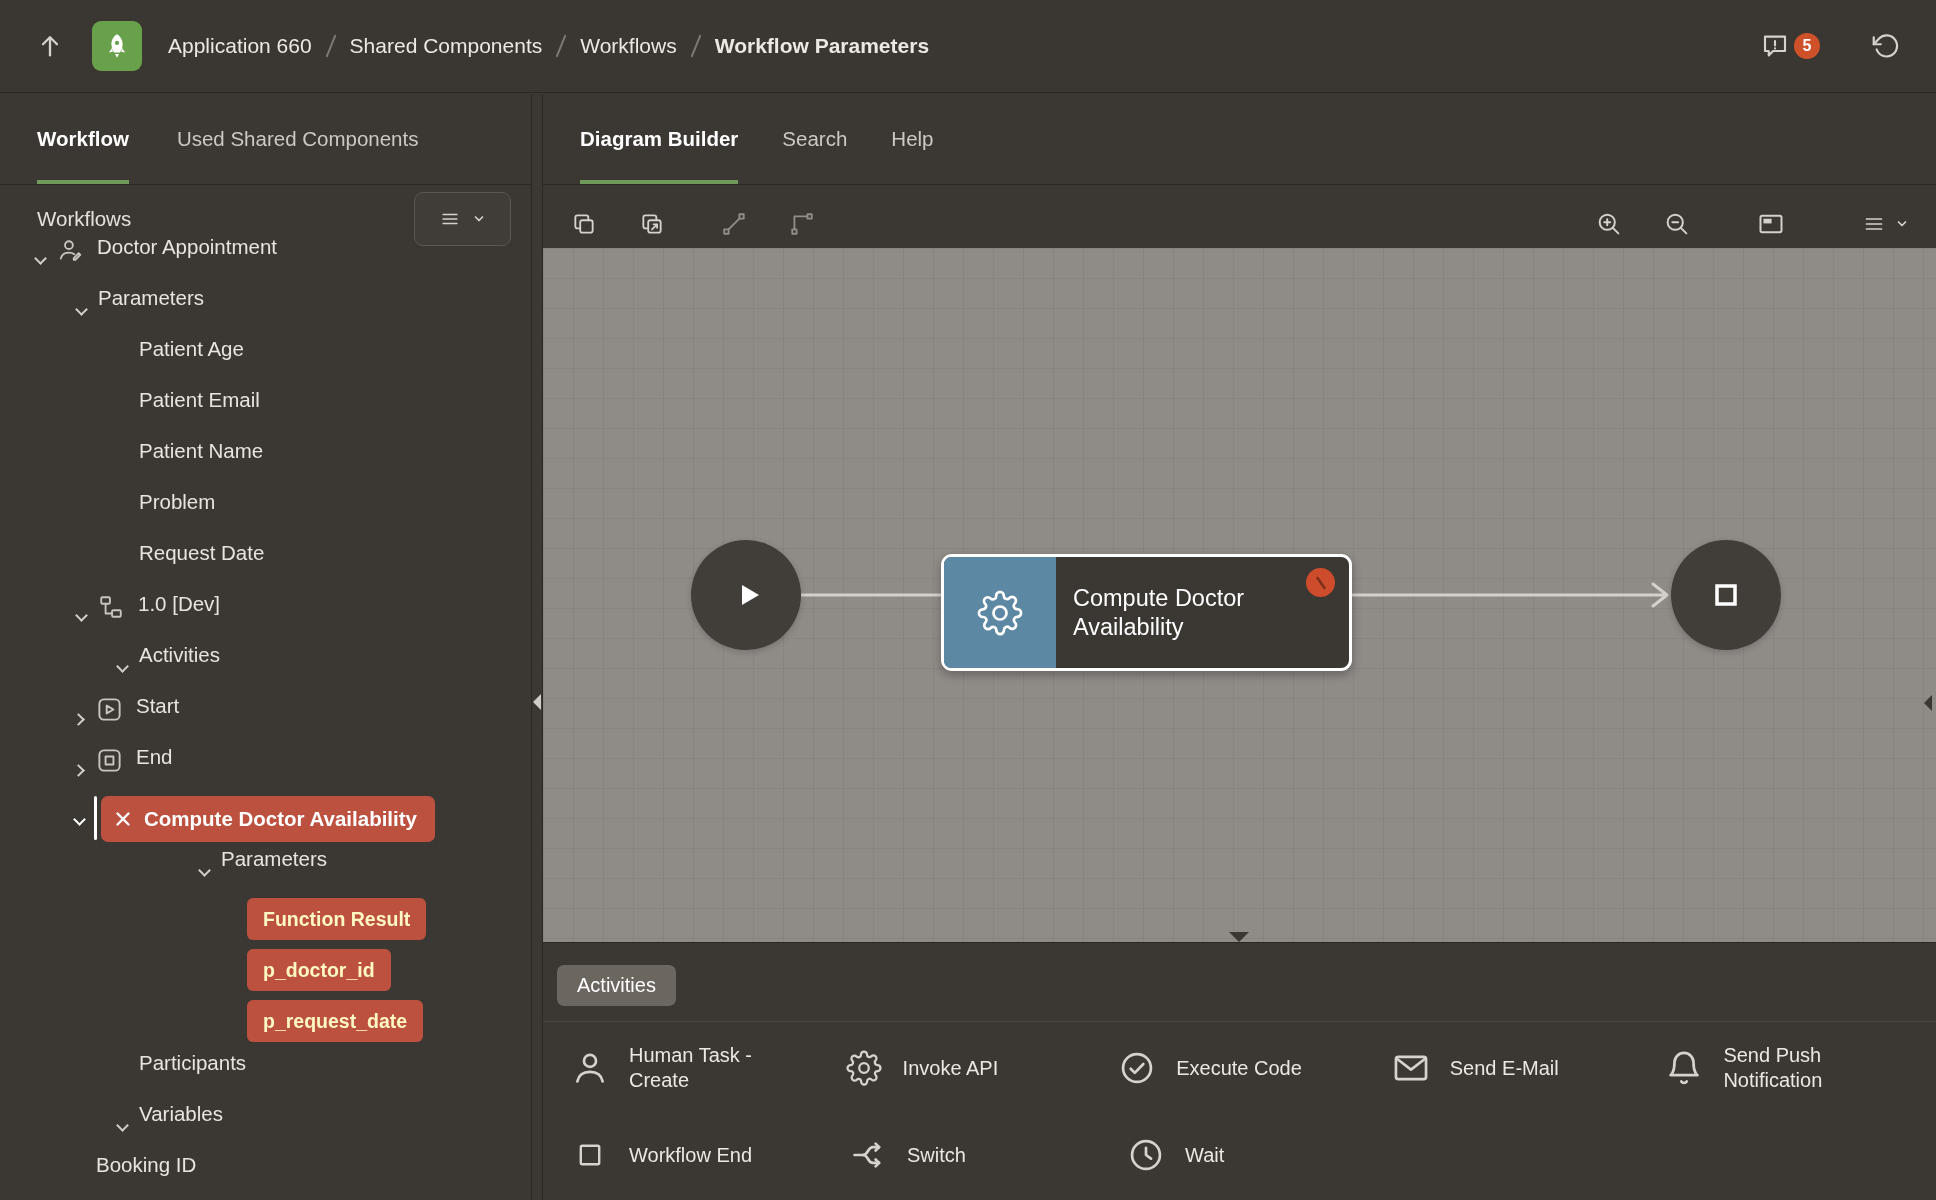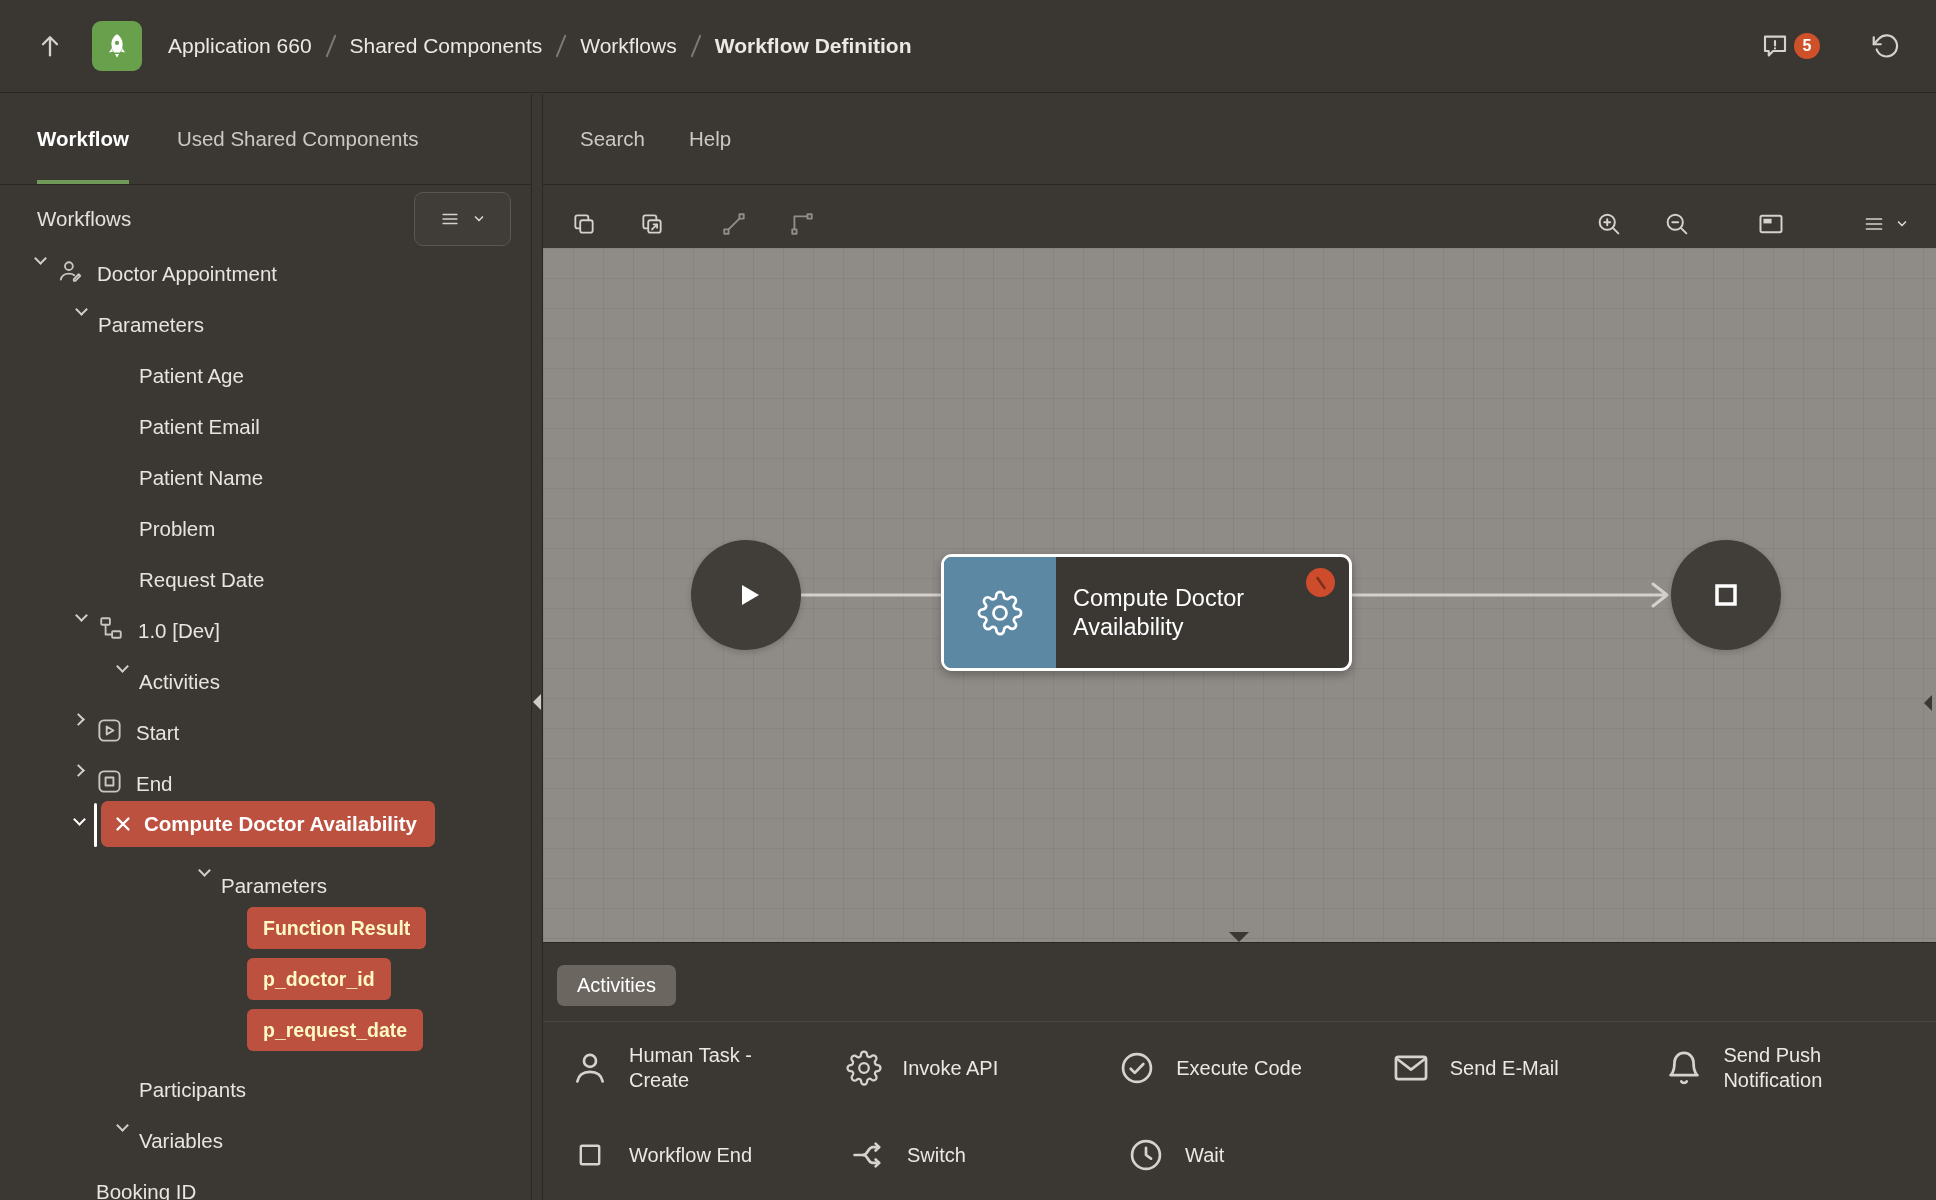--- a/index.html
+++ b/index.html
@@ -38,21 +38,21 @@
   .tabsrow{height:91px;border-bottom:1px solid var(--line);display:flex;align-items:stretch;padding-left:37px;gap:48px;}
   .tab{position:relative;display:flex;align-items:center;font-size:20.5px;color:var(--dim);cursor:pointer;white-space:nowrap;}
   .tab.active{color:#fff;font-weight:bold;}
   .tab.active::after{content:"";position:absolute;left:0;right:0;bottom:0;height:4px;background:var(--green);}
   .lp-head{height:68px;display:flex;align-items:center;justify-content:space-between;padding:0 20px 0 37px;}
   .lp-title{font-size:20.5px;color:#E4E1DC;}
   .menubtn{width:97px;height:54px;border:1px solid #5B564F;border-radius:9px;background:#403C37;
     display:flex;align-items:center;justify-content:center;gap:10px;color:var(--icon);cursor:pointer;}
 
   .tree{position:absolute;top:141px;left:0;right:0;bottom:0;}
-  .trow{height:51px;display:flex;align-items:flex-end;cursor:pointer;}
+  .trow{height:51px;display:flex;align-items:flex-start;cursor:pointer;}
   .l0{padding-left:27px}.l1{padding-left:68px}.l2{padding-left:109px}
   .l3{padding-left:66px}.l4{padding-left:191px}.badgerow{padding-left:247px}
   .chev{width:26px;height:51px;display:flex;align-items:center;justify-content:center;flex:none;color:#D2CEC8;}
   .chev i{display:block;width:9px;height:9px;border-right:2px solid currentColor;border-bottom:2px solid currentColor;}
   .chev.down i{transform:rotate(45deg);margin-top:-4px;}
   .chev.right i{transform:rotate(-45deg);margin-left:-2px;}
   .chev.white{color:#fff;}
   .ticon{width:30px;height:30px;margin:0 8px 0 2px;display:flex;align-items:center;justify-content:center;color:#C9C5BF;flex:none;}
   .tlabel{margin-left:4px;font-size:20.5px;color:#E8E5E0;white-space:nowrap;}
   .selbar{width:3px;height:44px;background:#fff;border-radius:2px;margin:0 4px 0 2px;flex:none;}
@@ -133,21 +133,21 @@
       <path d="M10.4 18.3h3.2L12 21.4z" fill="#fff"></path>
     </svg>
   </div>
   <div class="crumbs">
     <span class="crumb">Application 660</span>
     <span class="csep"></span>
     <span class="crumb">Shared Components</span>
     <span class="csep"></span>
     <span class="crumb">Workflows</span>
     <span class="csep"></span>
-    <span class="crumb current">Workflow Definition</span>
+    <span class="crumb current">Workflow Parameters</span>
   </div>
   <div class="hspacer"></div>
   <div class="feedback">
     <svg class="ic" width="30" height="30" viewBox="0 0 24 24">
         <path d="M4 4.5h16v11.5h-9.5L7 19.5V16H4z"></path>
         <path d="M12 8v3.6"></path>
         <path d="M12 13.9h.01"></path>
       </svg>
     <span class="nbadge">5</span>
   </div>
@@ -307,20 +307,21 @@
     </div>
   </div>
 </div>
 
 <div class="splitter">
   <div class="spl-handle"></div>
 </div>
 
 <div class="main">
   <div class="tabsrow">
+    <div class="tab active">Diagram Builder</div>
     <div class="tab">Search</div>
     <div class="tab">Help</div>
   </div>
 
   <div class="toolbar">
     <div class="tbtn">
       <svg class="ic" width="26" height="26" viewBox="0 0 24 24">
           <rect x="8.5" y="8.5" width="11.5" height="11.5" rx="2"></rect>
           <path d="M16 8.5V6a2 2 0 0 0-2-2H6a2 2 0 0 0-2 2v8a2 2 0 0 0 2 2h2.5"></path>
         </svg>

